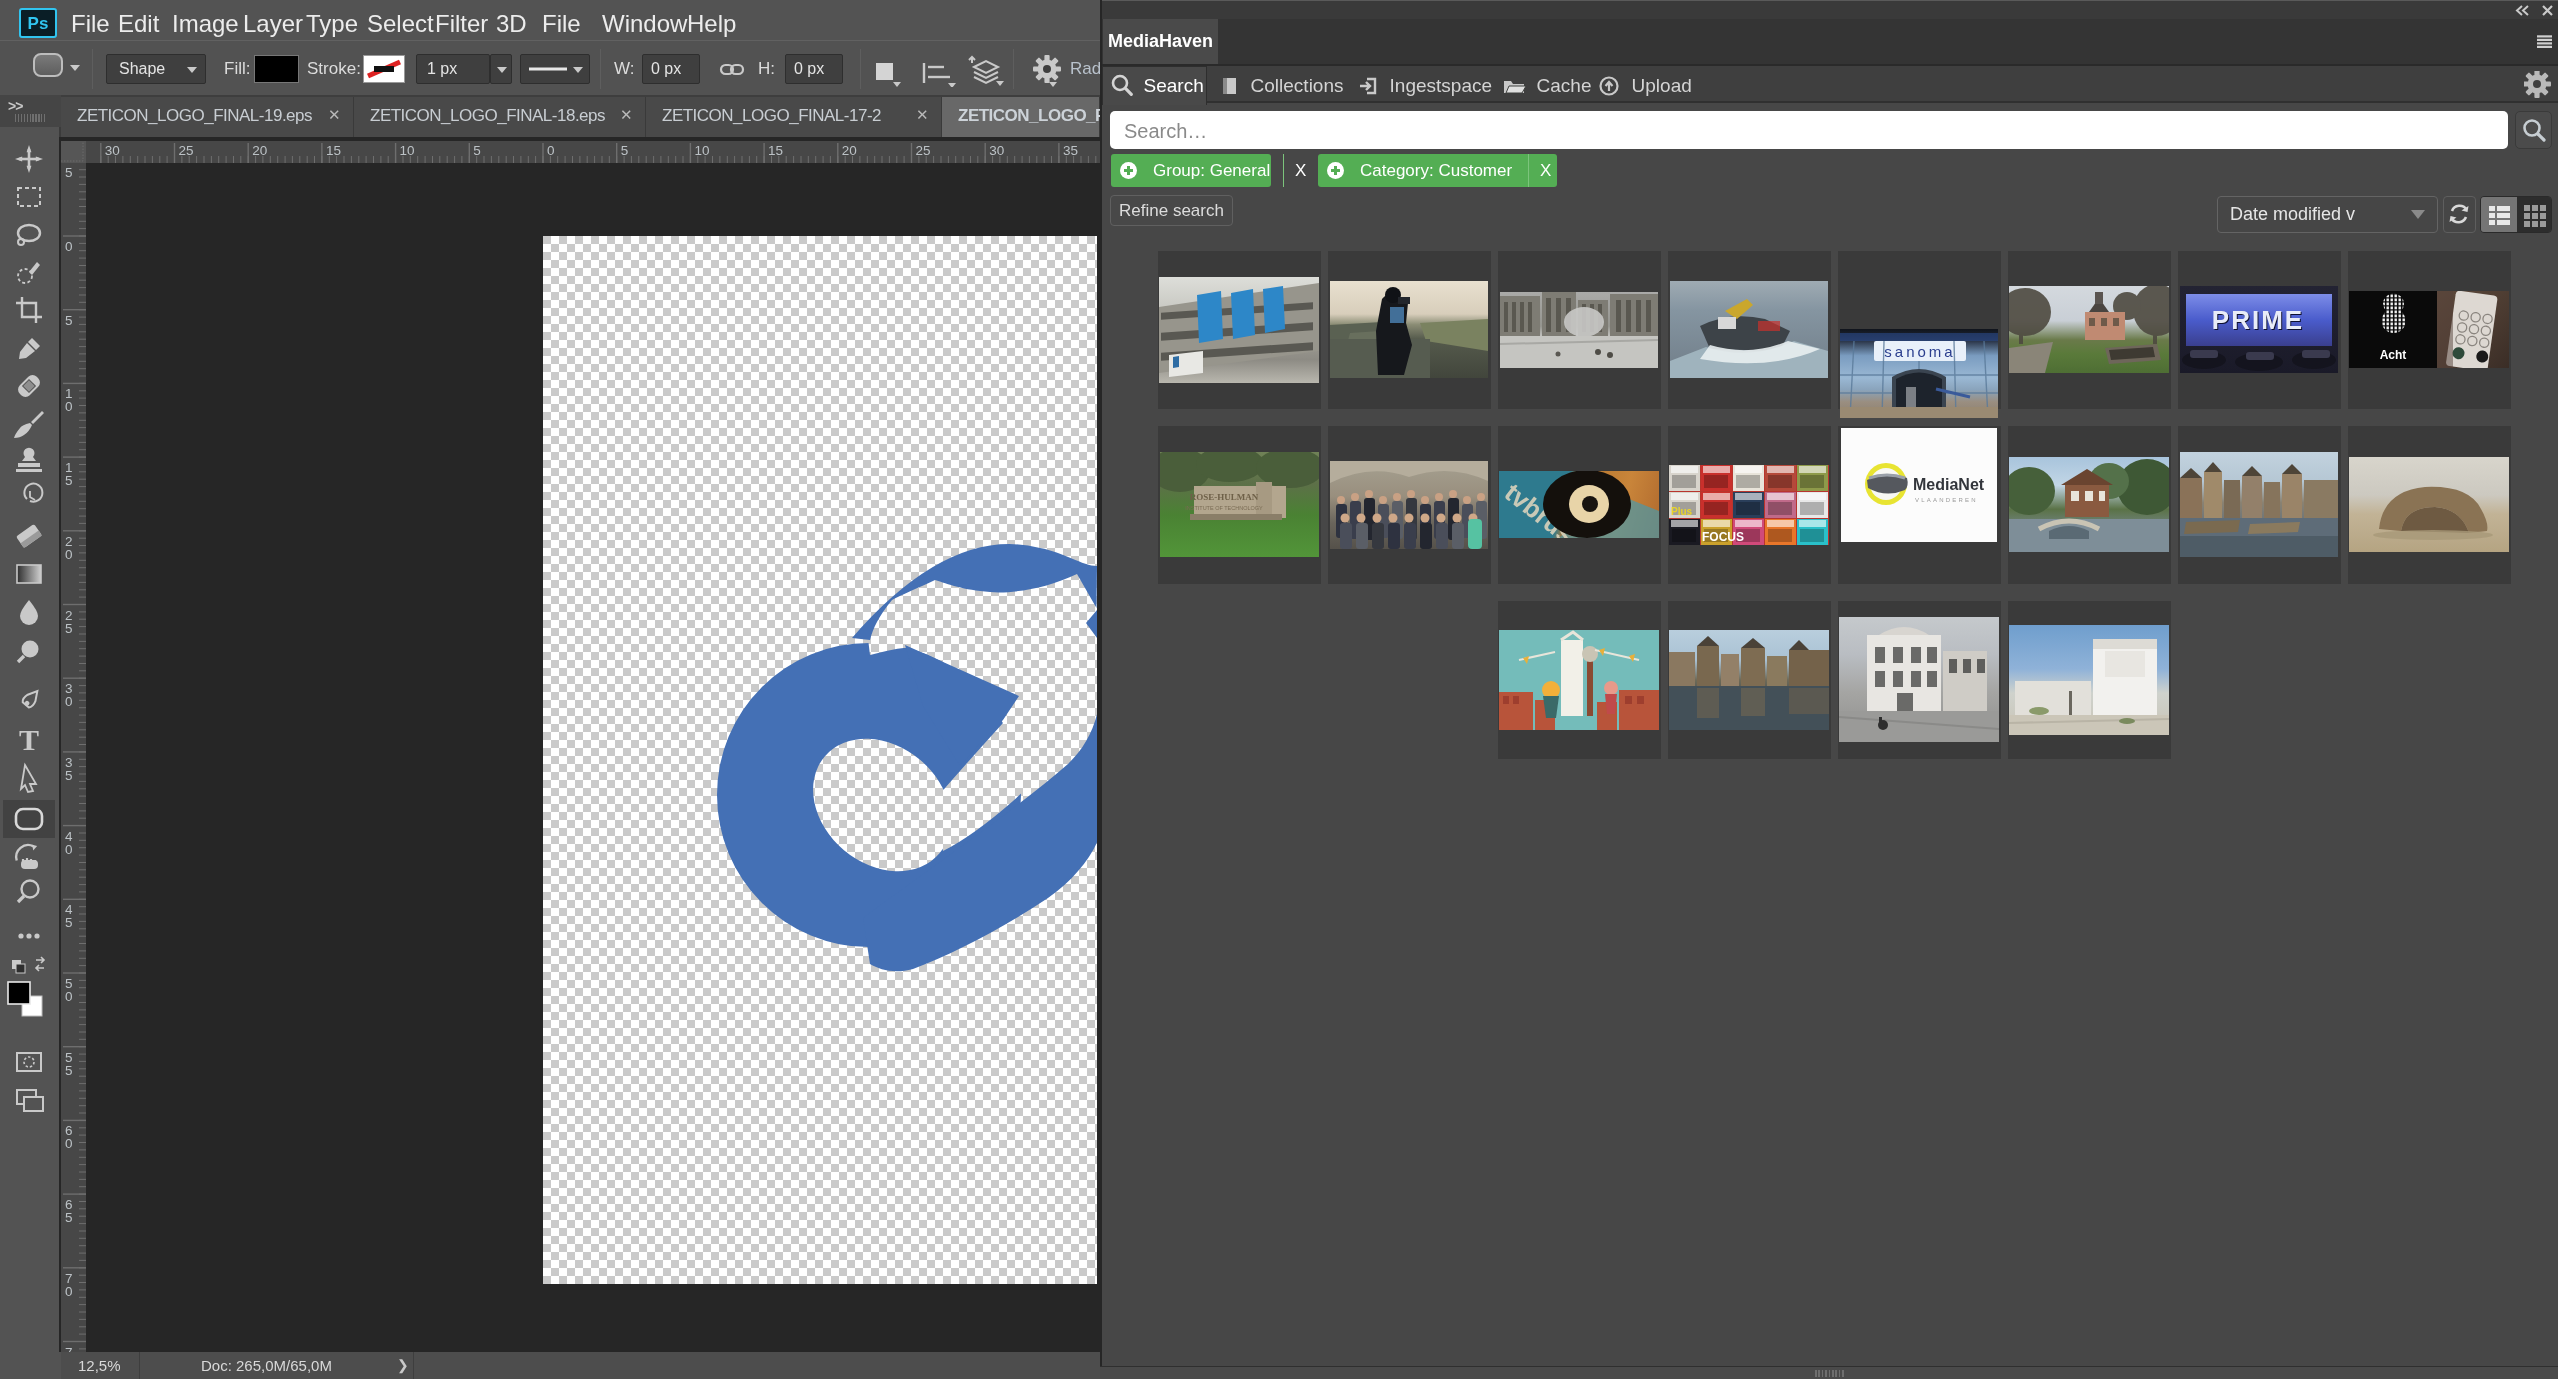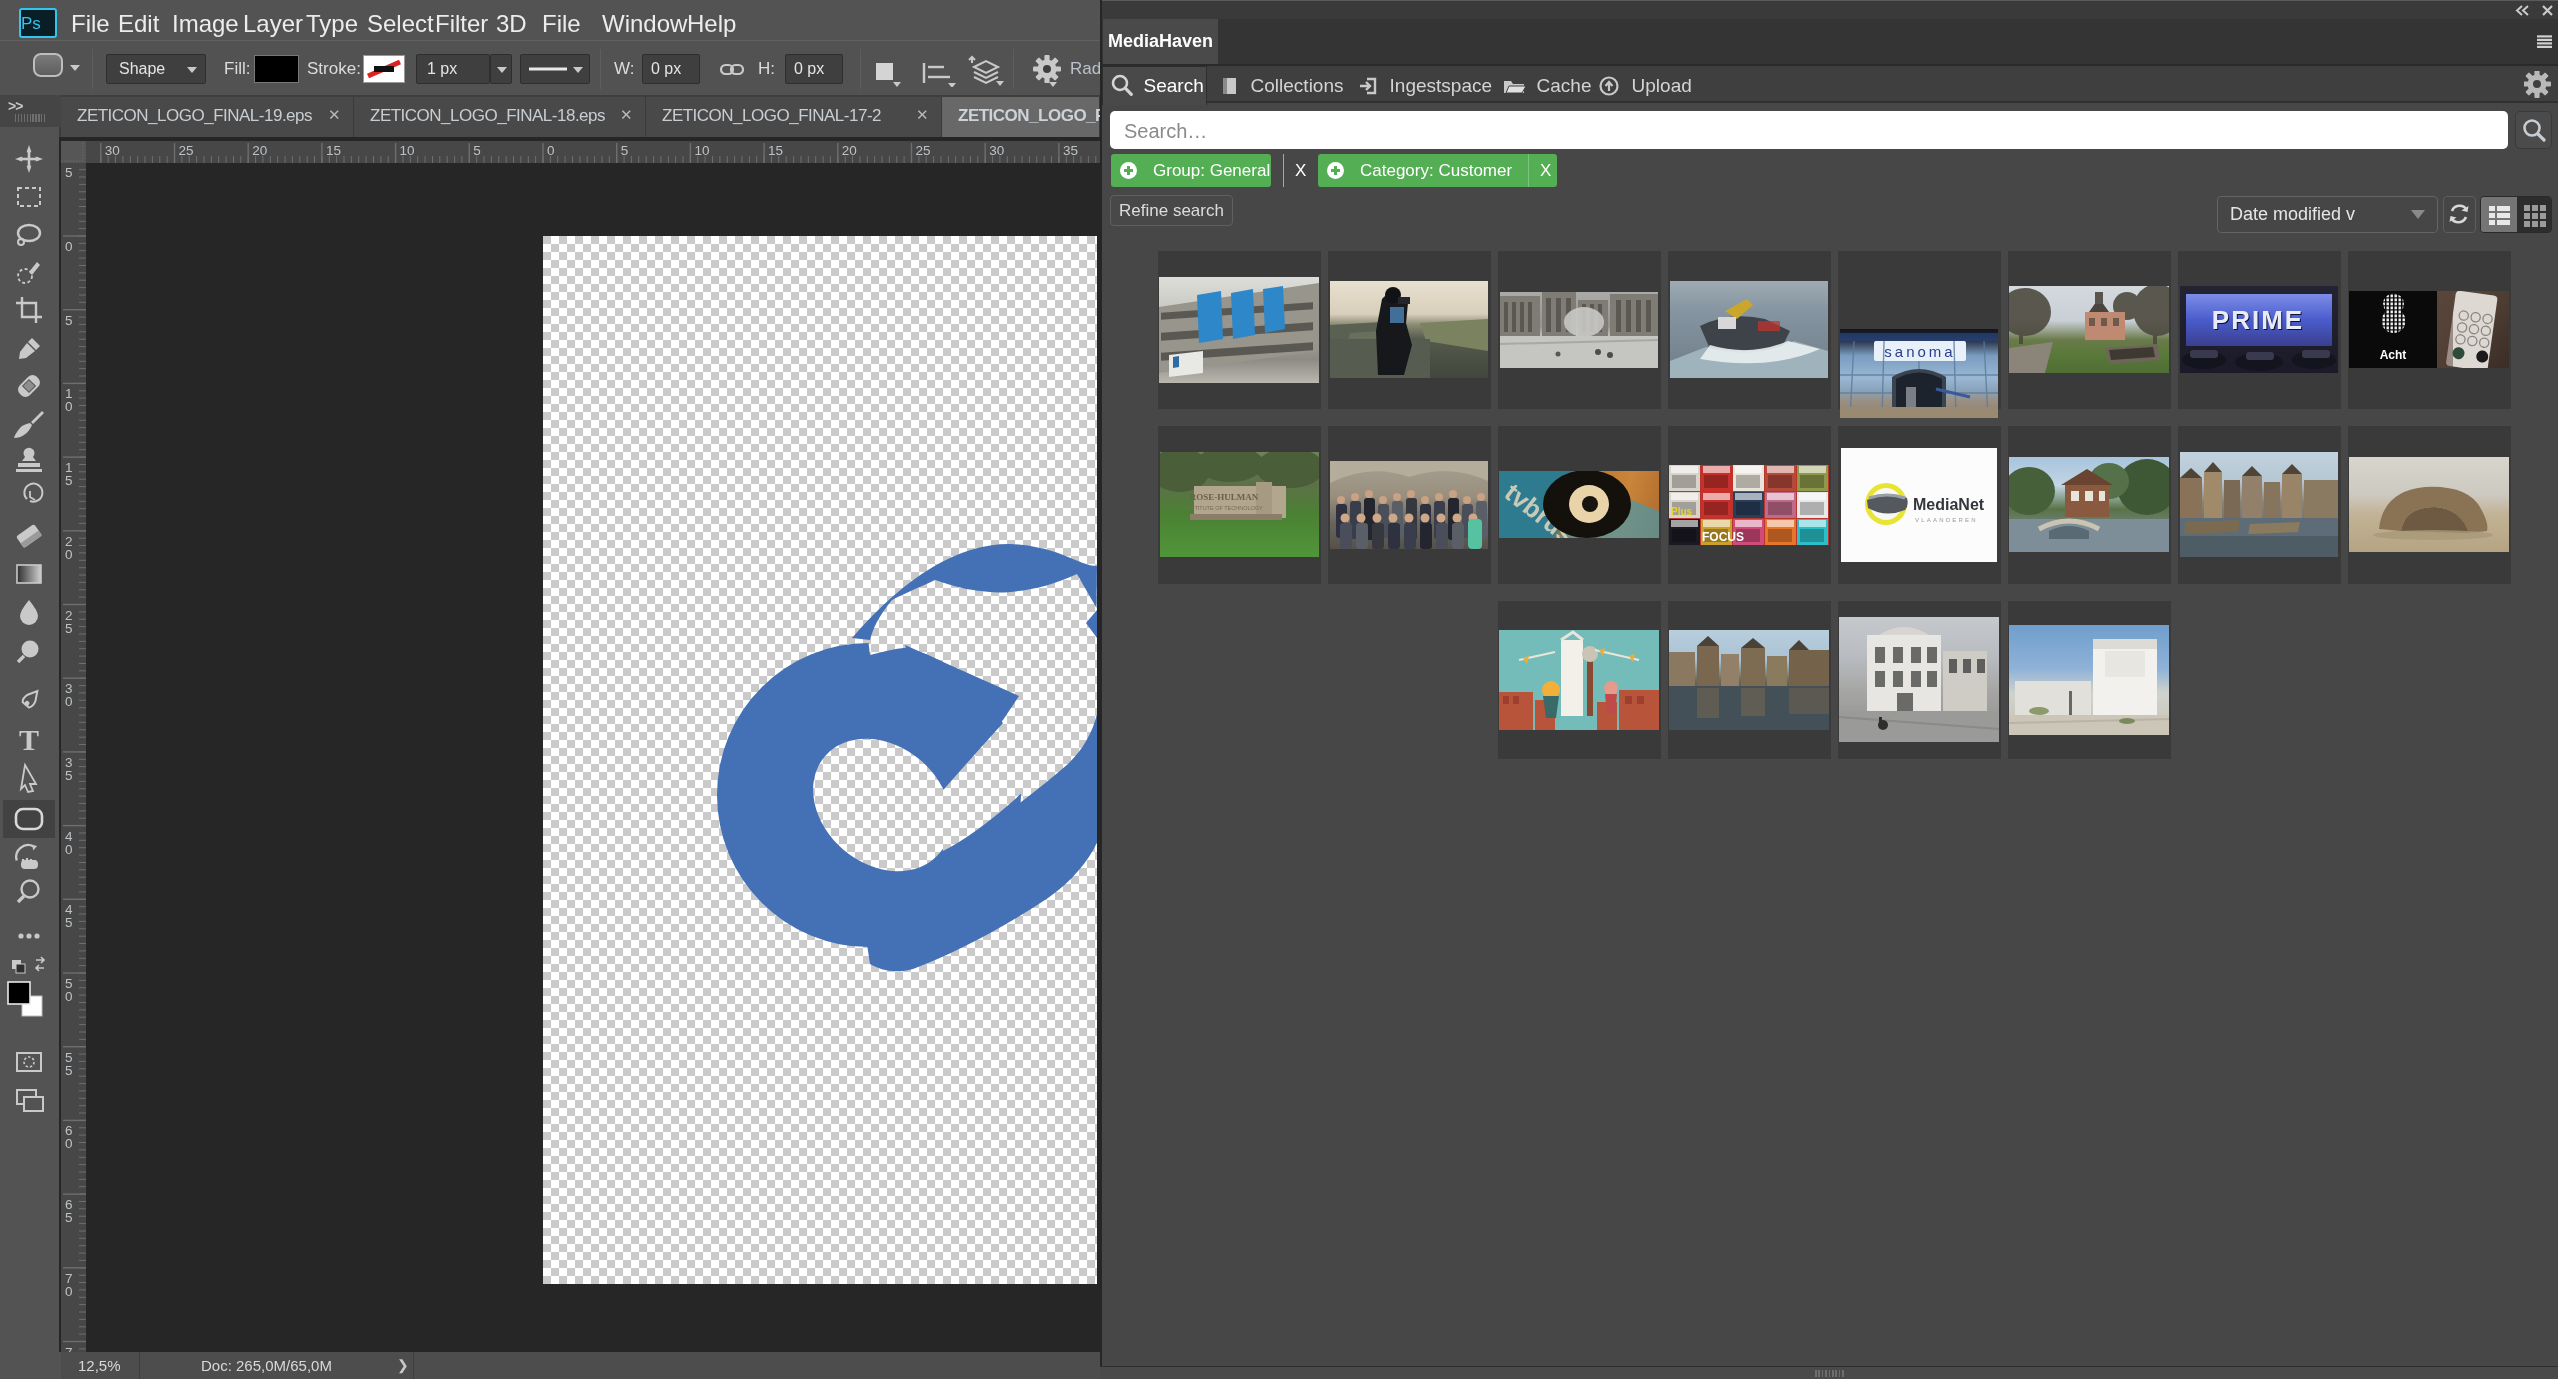--- a/index.html
+++ b/index.html
@@ -1,18 +1,18 @@
 <!DOCTYPE html>
 <html><head><meta charset="utf-8"><style>
 *{margin:0;padding:0;box-sizing:border-box}
 html,body{width:2558px;height:1379px;overflow:hidden;background:#262626;font-family:"Liberation Sans",sans-serif;-webkit-font-smoothing:antialiased}
 .abs{position:absolute}
 #menubar{left:0;top:0;width:1100px;height:40px;background:#535353}
 .mitem{position:absolute;top:10px;color:#ececec;font-size:24px}
-#psbadge{position:absolute;left:19px;top:8px;width:38px;height:30px;background:#0a1e26;border:2px solid #31c5f0;border-radius:3px;color:#31c5f0;font-size:17px;font-weight:normal;line-height:27px}
+#psbadge{position:absolute;left:19px;top:8px;width:38px;height:30px;background:#0a1e26;border:2px solid #31c5f0;border-radius:3px;color:#31c5f0;font-size:17px;font-weight:bold;text-align:center;line-height:27px}
 #optbar{left:0;top:40px;width:1223px;height:57px;background:#525252;border-top:1px solid #616161;border-bottom:2px solid #3e3e3e}
 .olabel{position:absolute;top:18px;color:#dcdcdc;font-size:17px}
 .obox{position:absolute;background:#3f3f3f;border:1px solid #2e2e2e;border-radius:2px;color:#e4e4e4;font-size:16px}
 .osep{position:absolute;top:8px;width:1px;height:40px;background:#454545;border-right:1px solid #5e5e5e}
 #tabbar{left:0;top:97px;width:1100px;height:40px;background:#3b3b3b}
 .tab{position:absolute;top:0;height:40px;background:#494949;color:#c8cdd2;font-size:17px;letter-spacing:-0.5px;border-right:1px solid #3a3a3a}
 .tab .x{color:#b9b9b9;font-size:15px}
 #statusbar{left:61px;top:1352px;width:1039px;height:27px;background:#4d4d4d;color:#d8d8d8;font-size:15px}
 #panel{left:1100px;top:0;width:1458px;height:1379px;background:#474747;border-left:2px solid #262626}
 .cell{position:absolute;width:163px;height:158px;background:#3a3a3a}
@@ -1042,21 +1042,21 @@
       <rect x="96" y="54" width="31" height="26" fill="#e8762a"></rect>
       <rect x="98" y="55" width="27" height="7" fill="#ffffff" opacity="0.6"></rect>
       <rect x="99" y="64" width="24" height="13" fill="#000000" opacity="0.25"></rect>
       <rect x="128" y="54" width="31" height="26" fill="#2ac0c9"></rect>
       <rect x="130" y="55" width="27" height="7" fill="#ffffff" opacity="0.6"></rect>
       <rect x="131" y="64" width="24" height="13" fill="#000000" opacity="0.25"></rect>
       <text x="33" y="76" font-family="Liberation Sans" font-size="12" font-weight="bold" fill="#fff">FOCUS</text>
       <text x="2" y="50" font-family="Liberation Sans" font-size="10" font-weight="bold" fill="#e8d42a">Plus</text>
     </svg>
   </div>
-<div class="th" style="left:1841px;top:448px;width:156px;height:114px;">
+<div class="th" style="left:1841px;top:428px;width:156px;height:114px;">
     <div style="position:absolute;inset:0;background:#fcfcfc"></div>
     <svg width="156" height="114" style="position:absolute;left:0;top:0">
       <circle cx="45" cy="56" r="21" fill="#e8e432"></circle>
       <circle cx="45" cy="56" r="16" fill="#f8f8f4"></circle>
       <path d="M 26 52 Q 45 42 66 50 Q 68 58 64 62 Q 45 70 27 60 Z" fill="#55585e"></path>
       <path d="M 28 50 Q 46 44 64 50" fill="none" stroke="#9aa0a8" stroke-width="3"></path>
       <text x="72" y="62" font-family="Liberation Sans" font-size="16" font-weight="bold" fill="#33363c">MediaNet</text>
       <text x="74" y="74" font-family="Liberation Sans" font-size="6" fill="#9a9a9a" letter-spacing="2.2">VLAANDEREN</text>
     </svg>
   </div>

